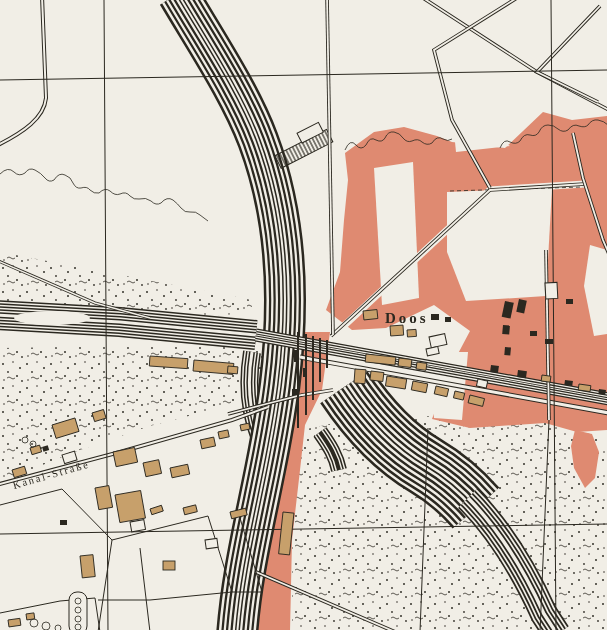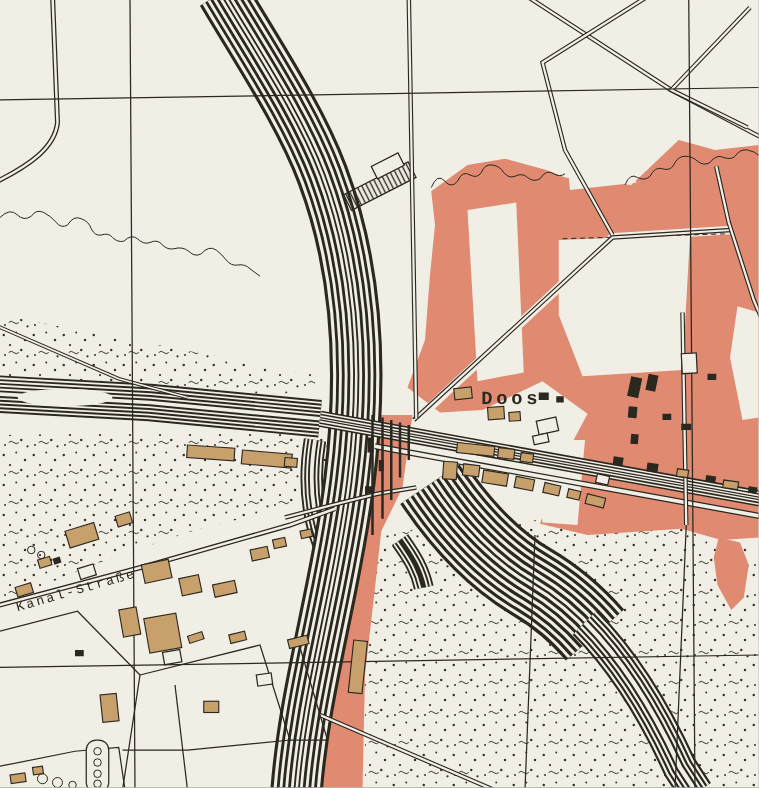--- a/index.html
+++ b/index.html
@@ -1,17 +1,17 @@
 <!DOCTYPE html>
 <html style="--paper: #f1eee6; --zone-red: #df8a71; --building-tan: #c7a06b; --ink: #2b2820; --stipple: #35322a;"><head>
 <meta charset="utf-8">
 <style>
   html,body{margin:0;padding:0;background:#888;}
   #stage{position:relative;width:607px;height:630px;overflow:hidden;
-         font-family:Liberation Mono, monospace;
+         font-family:Liberation Serif, serif;
          background:var(--paper,#f1eee6);}
   svg{display:block}
   .ink{stroke:var(--ink,#2b2820);fill:none;stroke-linecap:butt}
   .pap{stroke:var(--paper,#f1eee6);fill:none;stroke-linecap:butt}
   .thin{stroke:var(--ink,#2b2820);stroke-width:1;fill:none}
   .hair{stroke:var(--ink,#2b2820);stroke-width:.8;fill:none}
   .red{fill:var(--zone-red,#df8a71);stroke:none}
   .white{fill:var(--paper,#f1eee6);stroke:none}
   .tan{fill:var(--building-tan,#c7a06b);stroke:var(--ink,#2b2820);stroke-width:.9}
   .blk{fill:var(--ink,#2b2820);stroke:none}

